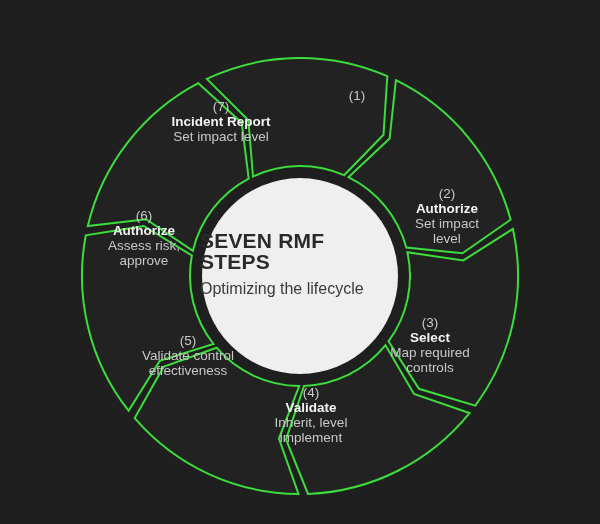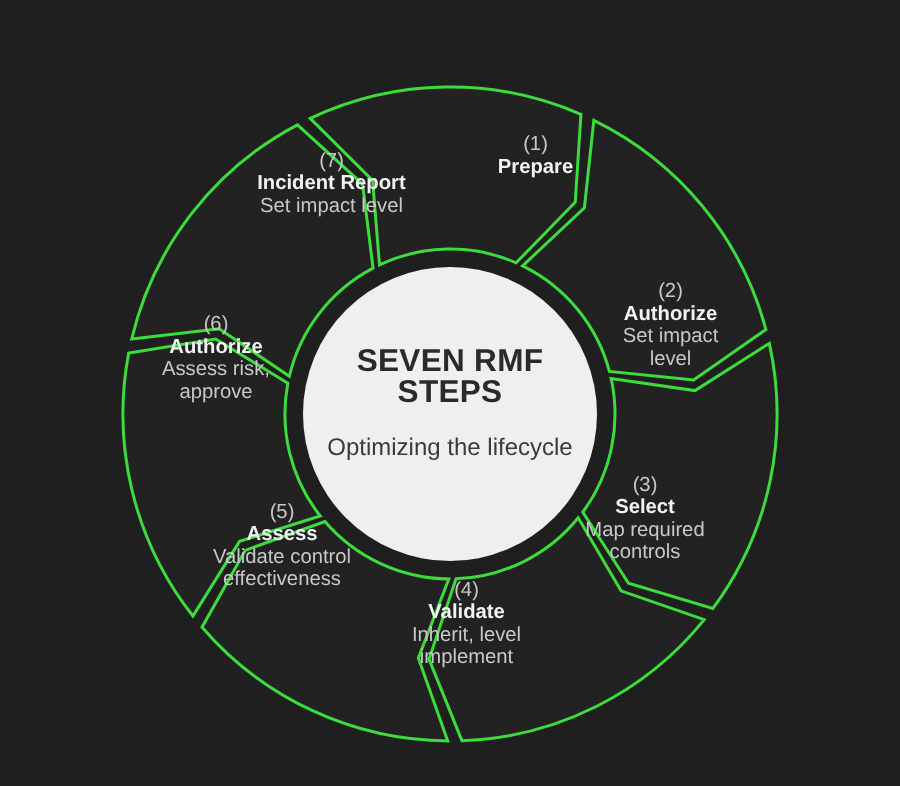--- a/index.html
+++ b/index.html
@@ -29,36 +29,35 @@
     color: #cfcfcf;
     font-size: 13.5px;
     line-height: 15px;
   }
   .label .num { color: #c8c8c8; display: block; }
   .label .title { color: #f2f2f2; font-weight: bold; display: block; }
   .label .desc { color: #c8c8c8; display: block; }
   .center-text {
     position: absolute;
     left: 200px; top: 230px; width: 200px;
-    text-align: center;
     color: #2a2a2a;
   }
   .center-text .ctitle {
     display: block;
     font-weight: bold;
     font-size: 21px;
     line-height: 21px;
     letter-spacing: 0.2px;
   }
   .center-text .csub {
     display: block;
     font-size: 16px;
     line-height: 17px;
     color: #3a3a3a;
-    margin-top: 18px;
+    margin-top: 8px;
   }
 </style>
 </head>
 <body>
 
 <svg id="diagram" viewBox="0 0 600 524" xmlns="http://www.w3.org/2000/svg">
   <g id="segments">
       <path d="M87.8,226.0 A218,218 0 0 1 198.3,83.2 L241.7,122.7 L248.7,178.7 A110,110 0 0 0 192.9,250.8 L146.1,219.2 Z" class="seg"></path>
       <path d="M206.8,78.9 A218,218 0 0 1 387.3,76.2 L383.5,134.8 L344.1,175.2 A110,110 0 0 0 253.0,176.6 L248.4,120.3 Z" class="seg"></path>
       <path d="M395.9,80.2 A218,218 0 0 1 510.6,219.7 L462.4,253.3 L406.3,247.6 A110,110 0 0 0 348.4,177.2 L389.6,138.6 Z" class="seg"></path>
@@ -70,21 +69,20 @@
   <circle class="hub" cx="300" cy="276" r="98"></circle>
 </svg>
 
 <div class="center-text">
   <span class="ctitle">SEVEN RMF STEPS</span>
   <span class="csub">Optimizing the lifecycle</span>
 </div>
 
 <div class="label" style="left:357px; top:88px; width:130px; margin-left:-65px;">
   <span class="num">(1)</span>
-  <span class="title">Prepare</span>
 </div>
 
 <div class="label" style="left:447px; top:186px; width:90px; margin-left:-45px;">
   <span class="num">(2)</span>
   <span class="title">Authorize</span>
   <span class="desc">Set impact level</span>
 </div>
 
 <div class="label" style="left:430px; top:315px; width:110px; margin-left:-55px;">
   <span class="num">(3)</span>
@@ -93,21 +91,20 @@
 </div>
 
 <div class="label" style="left:311px; top:385px; width:100px; margin-left:-50px;">
   <span class="num">(4)</span>
   <span class="title">Validate</span>
   <span class="desc">Inherit, level implement</span>
 </div>
 
 <div class="label" style="left:188px; top:333px; width:110px; margin-left:-55px;">
   <span class="num">(5)</span>
-  <span class="title">Assess</span>
   <span class="desc">Validate control effectiveness</span>
 </div>
 
 <div class="label" style="left:144px; top:208px; width:90px; margin-left:-45px;">
   <span class="num">(6)</span>
   <span class="title">Authorize</span>
   <span class="desc">Assess risk, approve</span>
 </div>
 
 <div class="label" style="left:221px; top:99px; width:120px; margin-left:-60px;">

